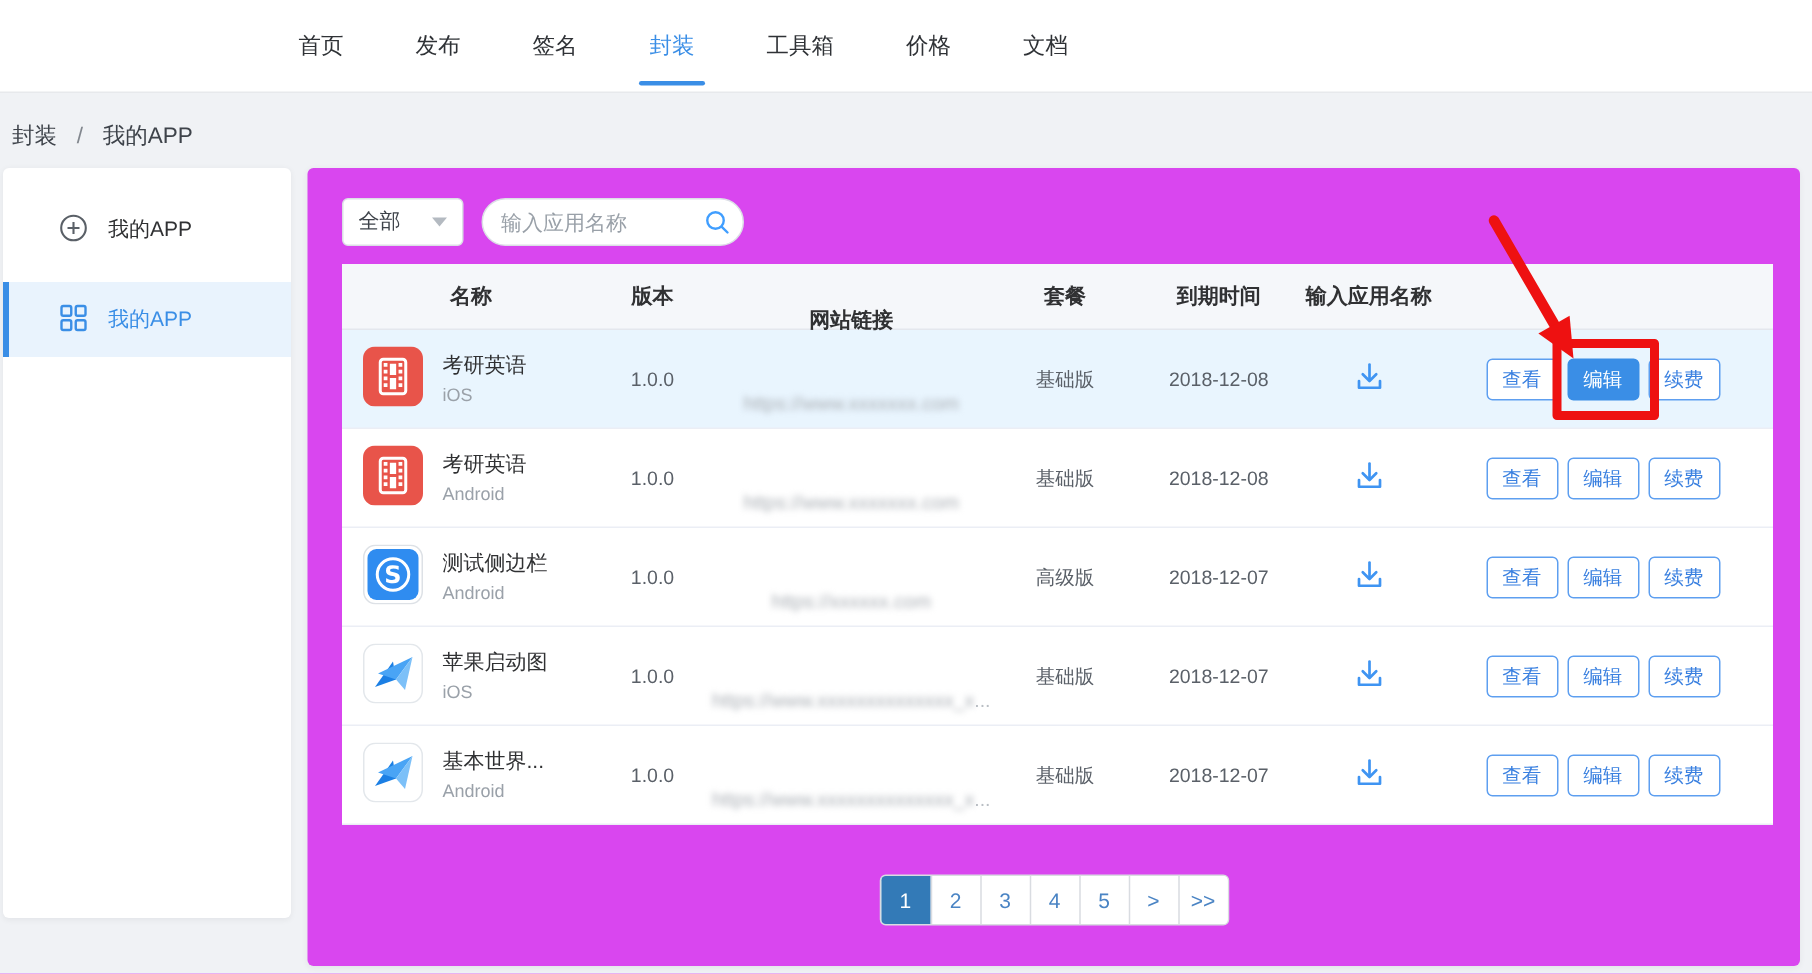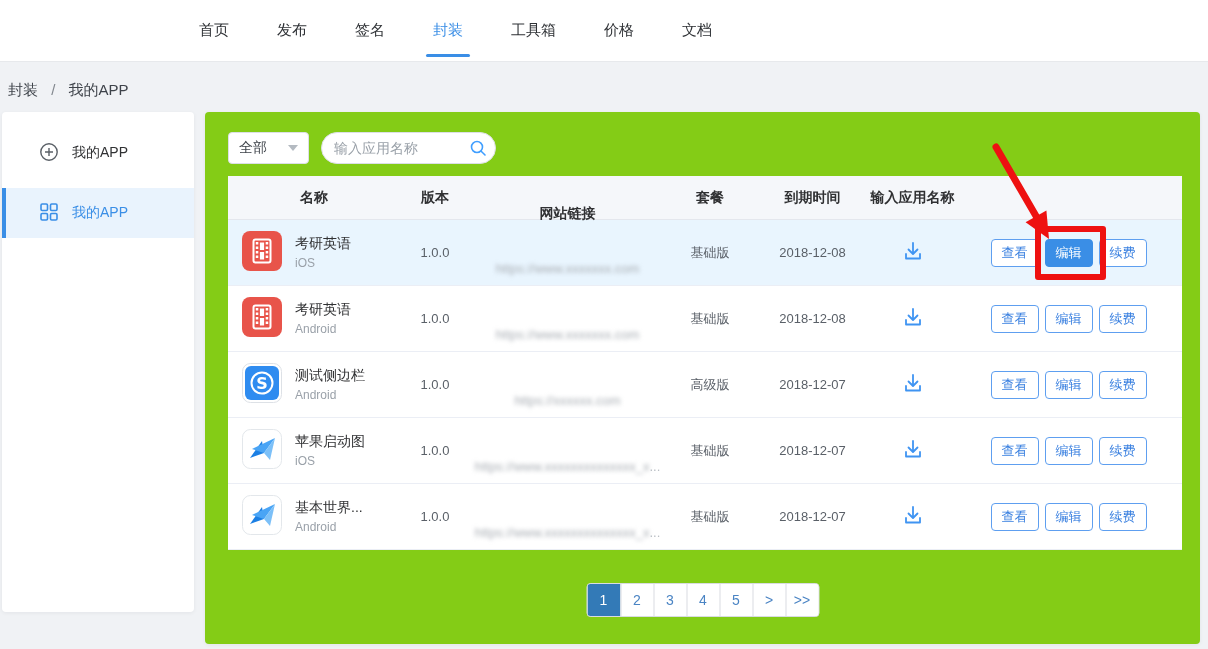--- a/index.html
+++ b/index.html
@@ -18,21 +18,21 @@
   .breadcrumb { position:absolute; top:81px; left:8px; font-size:15px; color:#3e434a; }
   .breadcrumb .sep { margin:0 9px; color:#82878e; }
 
   
   .sidebar { position:absolute; left:2px; top:112px; width:192px; height:500px; background:#fff; border-radius:4px; box-shadow:0 1px 4px rgba(0,21,41,.06); padding-top:12px; }
   .side-item { height:58px; display:flex; align-items:center; padding-left:37px; gap:13px; font-size:14px; color:#303133; cursor:pointer; position:relative; }
   .side-item.active { background:#e9f3fd; color:#3a8ee6; height:50px; margin-top:6px; }
   .side-item.active::before { content:""; position:absolute; left:0; top:0; bottom:0; width:4px; background:#3a8ee6; }
 
   
-  .main-card { position:absolute; left:205px; top:112px; width:995px; height:532px; background:#84cc16; border-radius:4px; box-shadow:0 1px 4px rgba(0,21,41,.06); }
+  .main-card { position:absolute; left:205px; top:112px; width:995px; height:532px; background:#d946ef; border-radius:4px; box-shadow:0 1px 4px rgba(0,21,41,.06); }
   .toolbar { position:absolute; top:20px; left:23px; display:flex; gap:12px; }
   .filter-select { width:81px; height:32px; border:1px solid #dcdfe6; border-radius:4px; background:#fff; display:flex; align-items:center; justify-content:space-between; padding:0 10px; font-size:14px; color:#3e434a; cursor:pointer; }
   .caret { width:0; height:0; border-left:5px solid transparent; border-right:5px solid transparent; border-top:6px solid #b4bac1; }
   .search-box { position:relative; width:175px; height:32px; }
   .search-box input { width:100%; height:100%; border:1px solid #dcdfe6; border-radius:16px; padding:0 32px 0 12px; font-size:14px; color:#333; outline:none; background:#fff; }
   .search-box input::placeholder { color:#99a0a8; }
   .search-icon { position:absolute; right:9px; top:7px; cursor:pointer; }
 
   
   .table { position:absolute; top:64px; left:23px; width:954px; }

